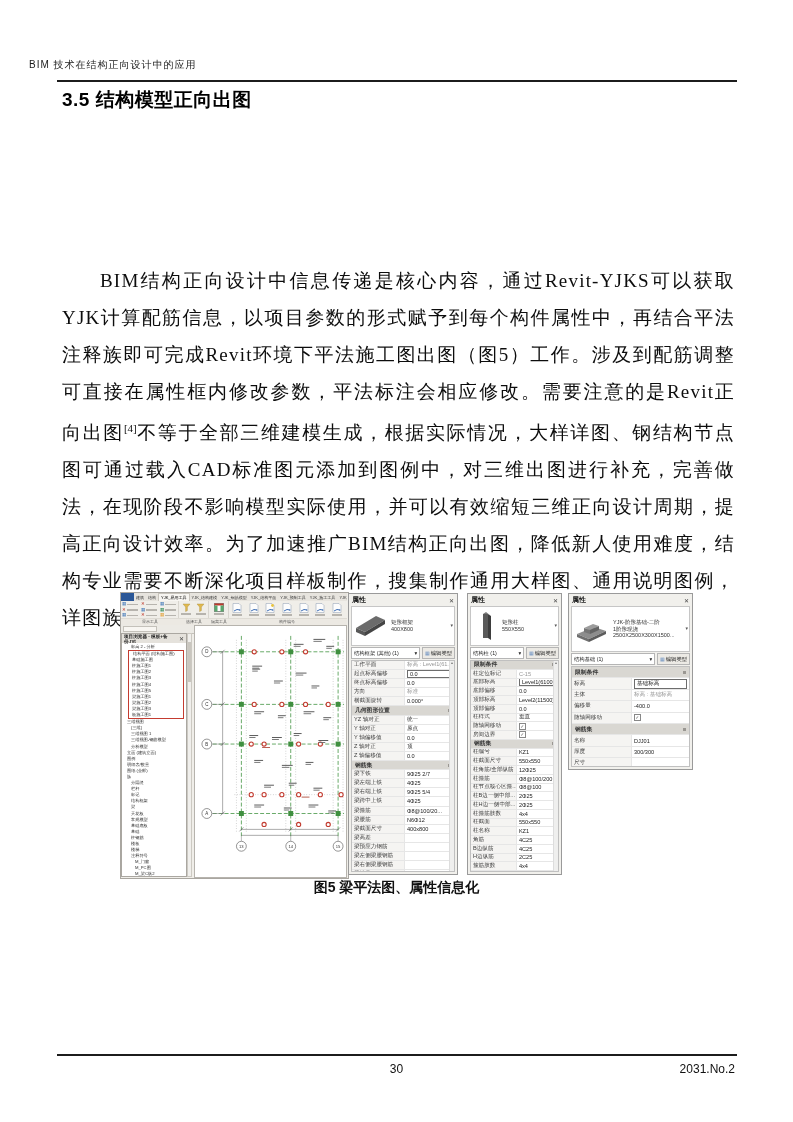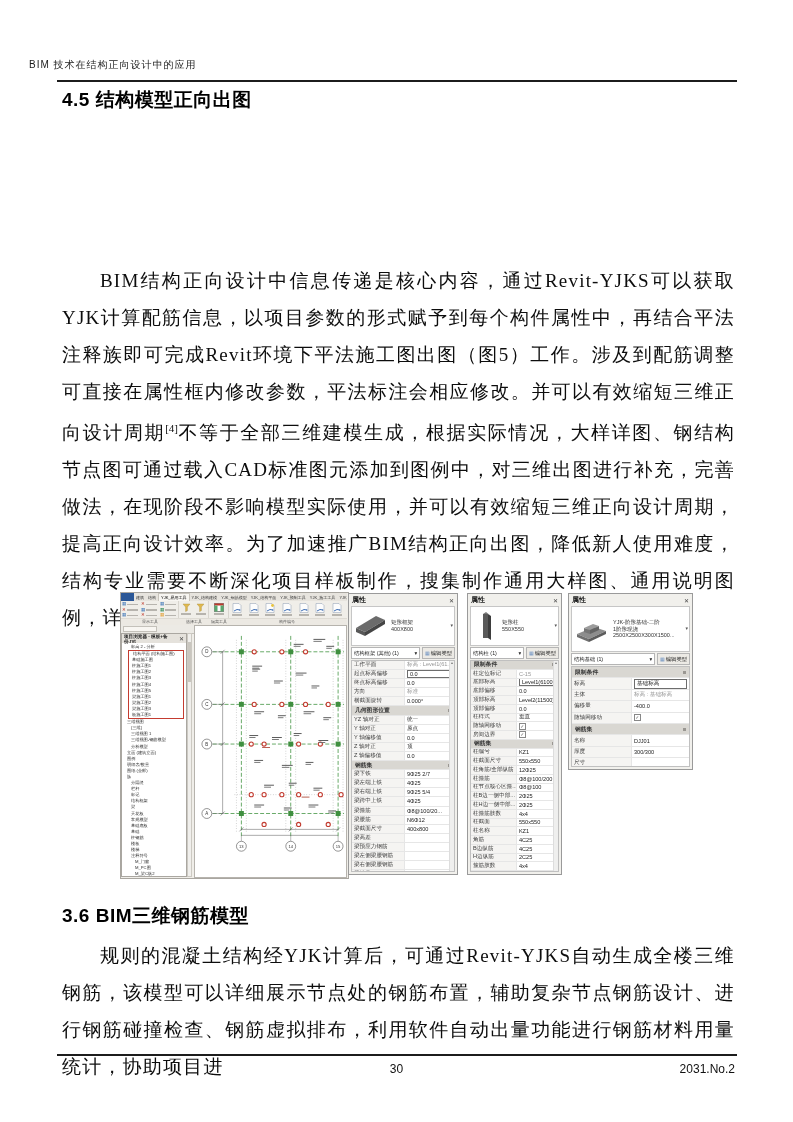--- a/index.html
+++ b/index.html
@@ -104,22 +104,22 @@
   .pscroll .ar{display:block;font-size:3.5px;text-align:center;color:#777;line-height:4px;}
 </style>
 </head>
 <body>
 
 <div class="page">
 
   <div class="hdr-title">BIM 技术在结构正向设计中的应用</div>
   <div class="rule top"></div>
 
-  <h2 class="sec" id="h35">4.5 结构模型正向出图</h2>
-  <p class="body" id="p2"><span>BIM结构正向设计中信息传递是核心内容，通过Revit-YJKS可以获取YJK计算配筋信息，以项目参数的形式赋予到每个构件属性中，再结合平法注释族即可完成Revit环境下平法施工图出图（图5）工作。涉及到配筋调整可直接在属性框内修改参数，平法标注会相应修改。并可以有效缩短三维正向设计周期</span><sup>[4]</sup><span>不等于全部三维建模生成，根据实际情况，大样详图、钢结构节点图可通过载入CAD标准图元添加到图例中，对三维出图进行补充，完善做法，在现阶段不影响模型实际使用，并可以有效缩短三维正向设计周期，提高正向设计效率。为了加速推广BIM结构正向出图，降低新人使用难度，结构专业需要不断深化项目样板制作，搜集制作通用大样图、通用说明图例，详图族等方便设计师进行模块化调用。</span></p>
+  <h2 class="sec" id="h35">3.5 结构模型正向出图</h2>
+  <p class="body" id="p2"><span>BIM结构正向设计中信息传递是核心内容，通过Revit-YJKS可以获取YJK计算配筋信息，以项目参数的形式赋予到每个构件属性中，再结合平法注释族即可完成Revit环境下平法施工图出图（图5）工作。涉及到配筋调整可直接在属性框内修改参数，平法标注会相应修改。需要注意的是Revit正向出图</span><sup>[4]</sup><span>不等于全部三维建模生成，根据实际情况，大样详图、钢结构节点图可通过载入CAD标准图元添加到图例中，对三维出图进行补充，完善做法，在现阶段不影响模型实际使用，并可以有效缩短三维正向设计周期，提高正向设计效率。为了加速推广BIM结构正向出图，降低新人使用难度，结构专业需要不断深化项目样板制作，搜集制作通用大样图、通用说明图例，详图族等方便设计师进行模块化调用。</span></p>
 
   <div class="fig">
     <div class="revit">
       <div class="ribbon">
         <div class="rtabs">
           <span class="rapp"></span>
         <span class="rtab">建筑</span>
             <span class="rtab">结构</span>
             <span class="rtab active">YJK_易用工具</span>
             <span class="rtab">YJK_结构建模</span>
@@ -792,19 +792,18 @@
             <span class="pv">300/300</span>
           </div>
           <div class="prow">
             <span class="pl">尺寸</span>
             <span class="pv"></span>
           </div>
         </div>
     </div>
   </div>
 
-  <h2 class="sec" id="h36">3.6 BIM三维钢筋模型</h2>
-  <p class="body" id="p3"><span>规则的混凝土结构经YJK计算后，可通过Revit-YJKS自动生成全楼三维钢筋，该模型可以详细展示节点处的钢筋布置，辅助复杂节点钢筋设计、进行钢筋碰撞检查、钢筋虚拟排布，利用软件自动出量功能进行钢筋材料用量统计，协助项目进</span></p>
+  <div class="fig-caption">图5 梁平法图、属性信息化</div>
 
   <div class="rule bottom"></div>
   <div class="pagenum">30</div>
   <div class="issue">2031.No.2</div>
 </div>
 
 </body></html>

